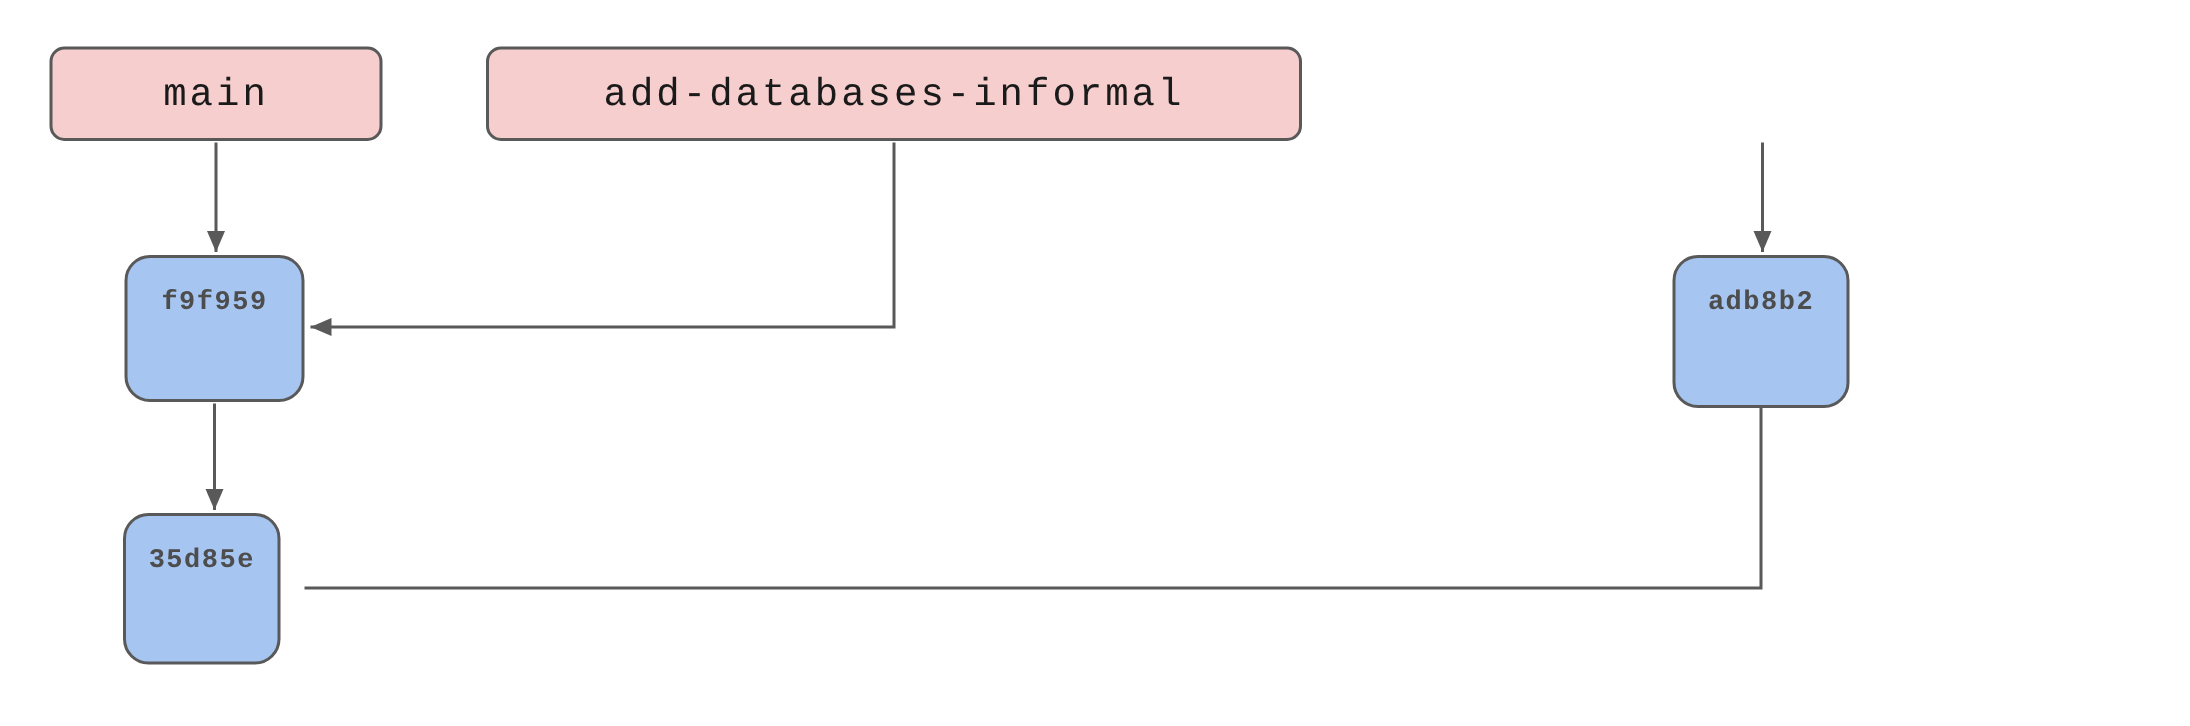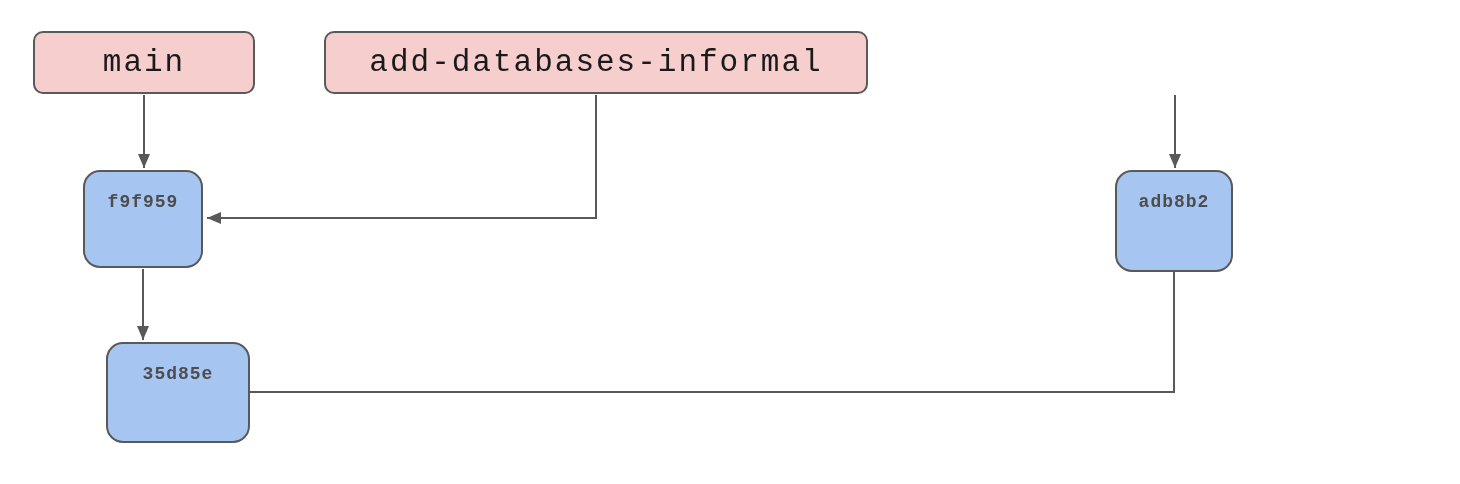--- a/index.html
+++ b/index.html
@@ -35,21 +35,21 @@
     position: absolute;
     box-sizing: border-box;
     background: var(--branch-fill, #f5cecd);
     border: 2px solid var(--branch-stroke, #595959);
     border-radius: 10px;
     display: flex;
     align-items: center;
     justify-content: center;
   }
   .branch span {
-    font-size: 31px;
+    font-size: 26px;
     letter-spacing: 2px;
     font-weight: 400;
     color: var(--branch-text, #1a1a1a);
     white-space: nowrap;
   }
   .commit {
     position: absolute;
     box-sizing: border-box;
     background: var(--commit-fill, #a6c5f0);
     border: 2px solid var(--commit-stroke, #595959);
@@ -92,21 +92,21 @@
 
   <div class="branch" style="left:324px; top:31px; width:544px; height:63px;">
     <span>add-databases-informal</span>
   </div>
 
 
   <div class="commit" style="left:83px; top:170px; width:120px; height:98px;">
     <span>f9f959</span>
   </div>
 
-  <div class="commit" style="left:82px; top:342px; width:144px; height:101px;margin-left:24px;">
+  <div class="commit" style="left:82px; top:342px; width:105px; height:101px;">
     <span>35d85e</span>
   </div>
 
   <div class="commit" style="left:1115px; top:170px; width:118px; height:102px;">
     <span>adb8b2</span>
   </div>
 
 </div>
 
 </body></html>

